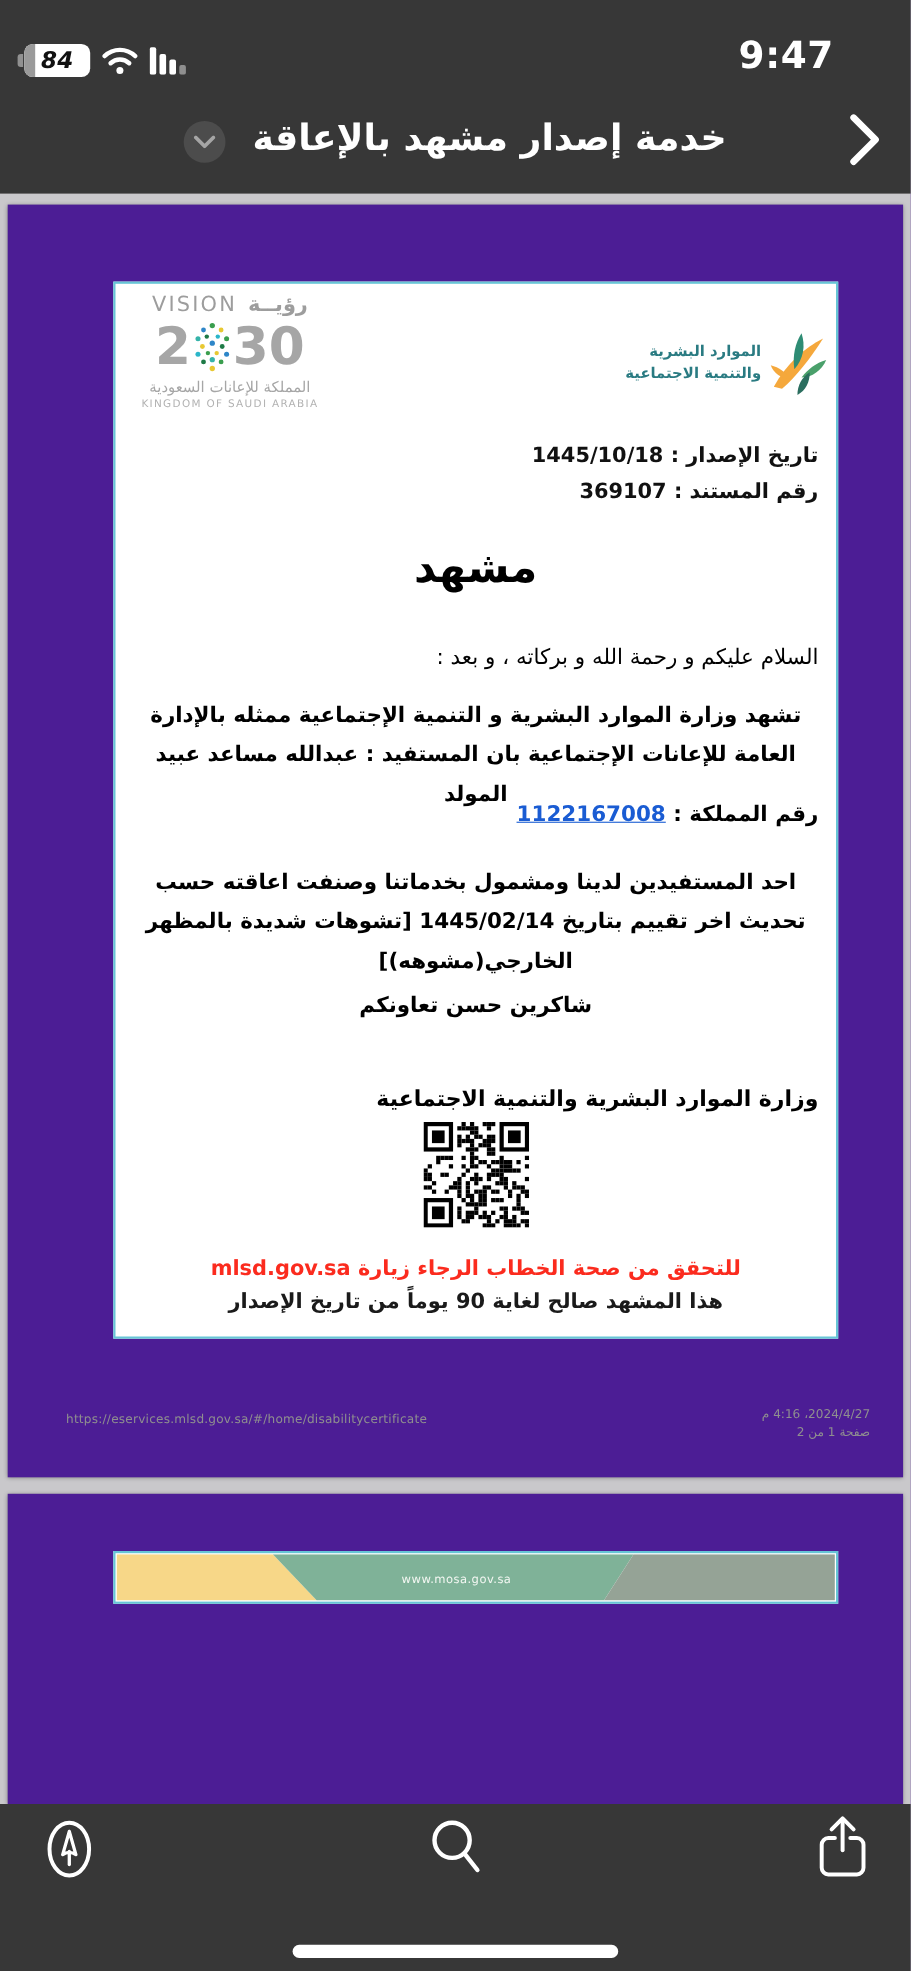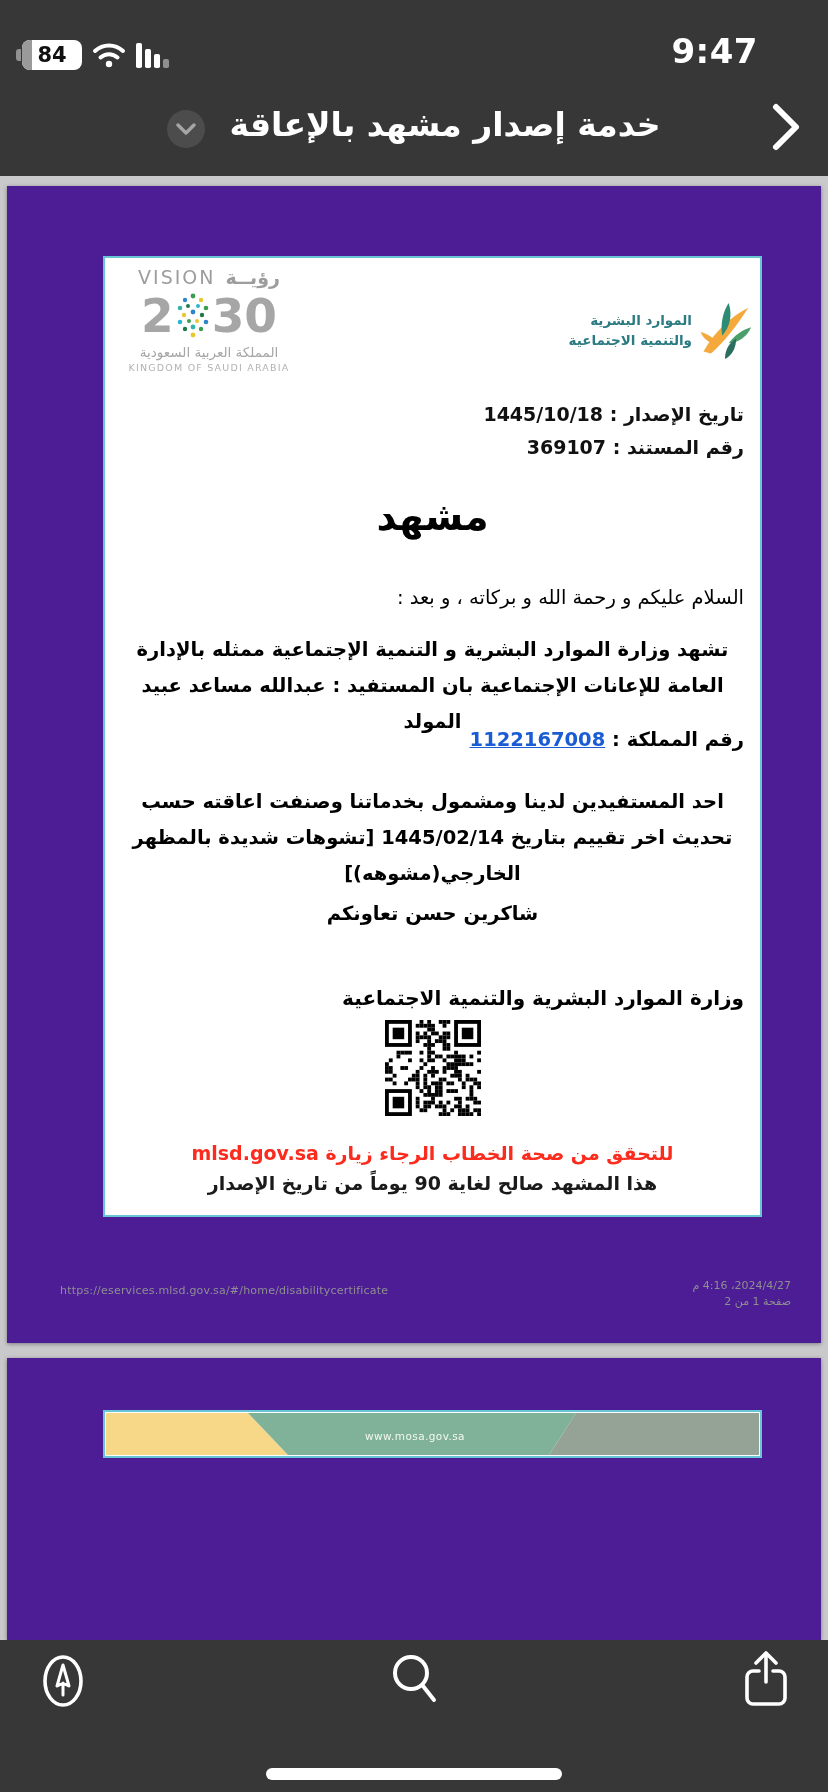--- a/index.html
+++ b/index.html
@@ -18,21 +18,21 @@
   .status-time {
     position:absolute; top:31px; right:70px;
     color:#fff; font-size:34px; font-weight:600; letter-spacing:.5px;
   }
   .status-left {
     position:absolute; top:40px; left:22px;
     display:flex; align-items:center; gap:10px;
   }
   .battery {
     position:relative; width:60px; height:30px; background:#fff;
-    border-radius:8px; display:flex; align-items:center; justify-content:center;
+    border-radius:8px; display:flex; align-items:center; justify-content:center;font-style:italic;
   }
   .battery .nub {
     position:absolute; left:-6px; top:9px; width:5px; height:12px;
     background:rgba(255,255,255,.45); border-radius:3px 0 0 3px;
   }
   .battery .level {
     position:absolute; left:0; top:0; width:10px; height:30px;
     background:#9a9a9a; border-radius:8px 0 0 8px;
   }
   .battery .pct {
@@ -247,21 +247,21 @@
             <circle cx="22" cy="31" r="2.0" fill="#e8c832"></circle>
             <circle cx="31" cy="32" r="2.3" fill="#2e86c8"></circle>
             <circle cx="10" cy="39" r="2.2" fill="#1e7a46"></circle>
             <circle cx="18" cy="37" r="2.4" fill="#35b3a9"></circle>
             <circle cx="26" cy="39" r="2.2" fill="#3a9e4e"></circle>
             <circle cx="18" cy="45" r="2.4" fill="#e8c832"></circle>
           </g>
         </svg>
         <span>30</span>
       </div>
-      <div class="vision-row3">المملكة العربية السعودية</div>
+      <div class="vision-row3">المملكة للإعانات السعودية</div>
       <div class="vision-row4">KINGDOM OF SAUDI ARABIA</div>
     </div>
 
     <div class="ministry-logo">
       <div class="ministry-text">
         <div>الموارد البشرية</div>
         <div>والتنمية الاجتماعية</div>
       </div>
       <svg width="56" height="62" viewBox="0 0 60 64">
         <path d="M8,54 C20,32 38,16 56,7 C44,26 30,44 16,56 Z" fill="#f5a83c"></path>

